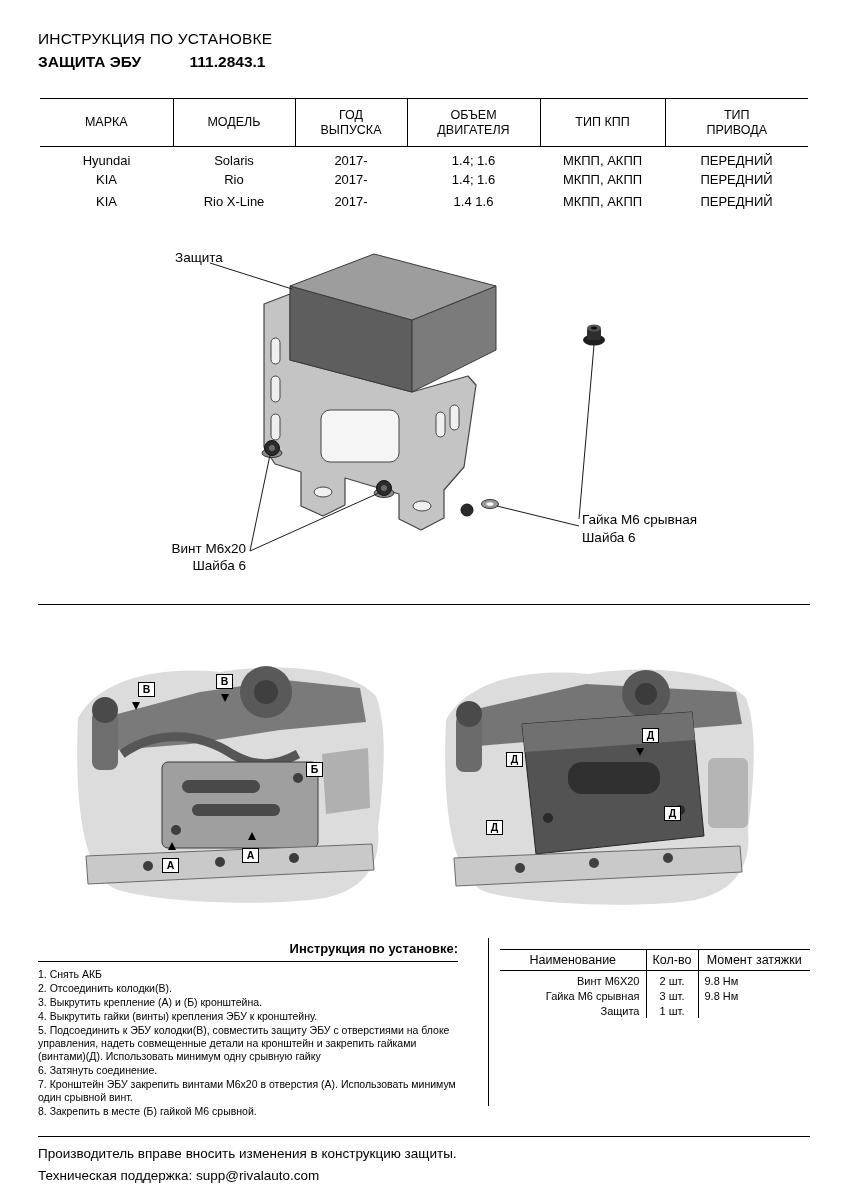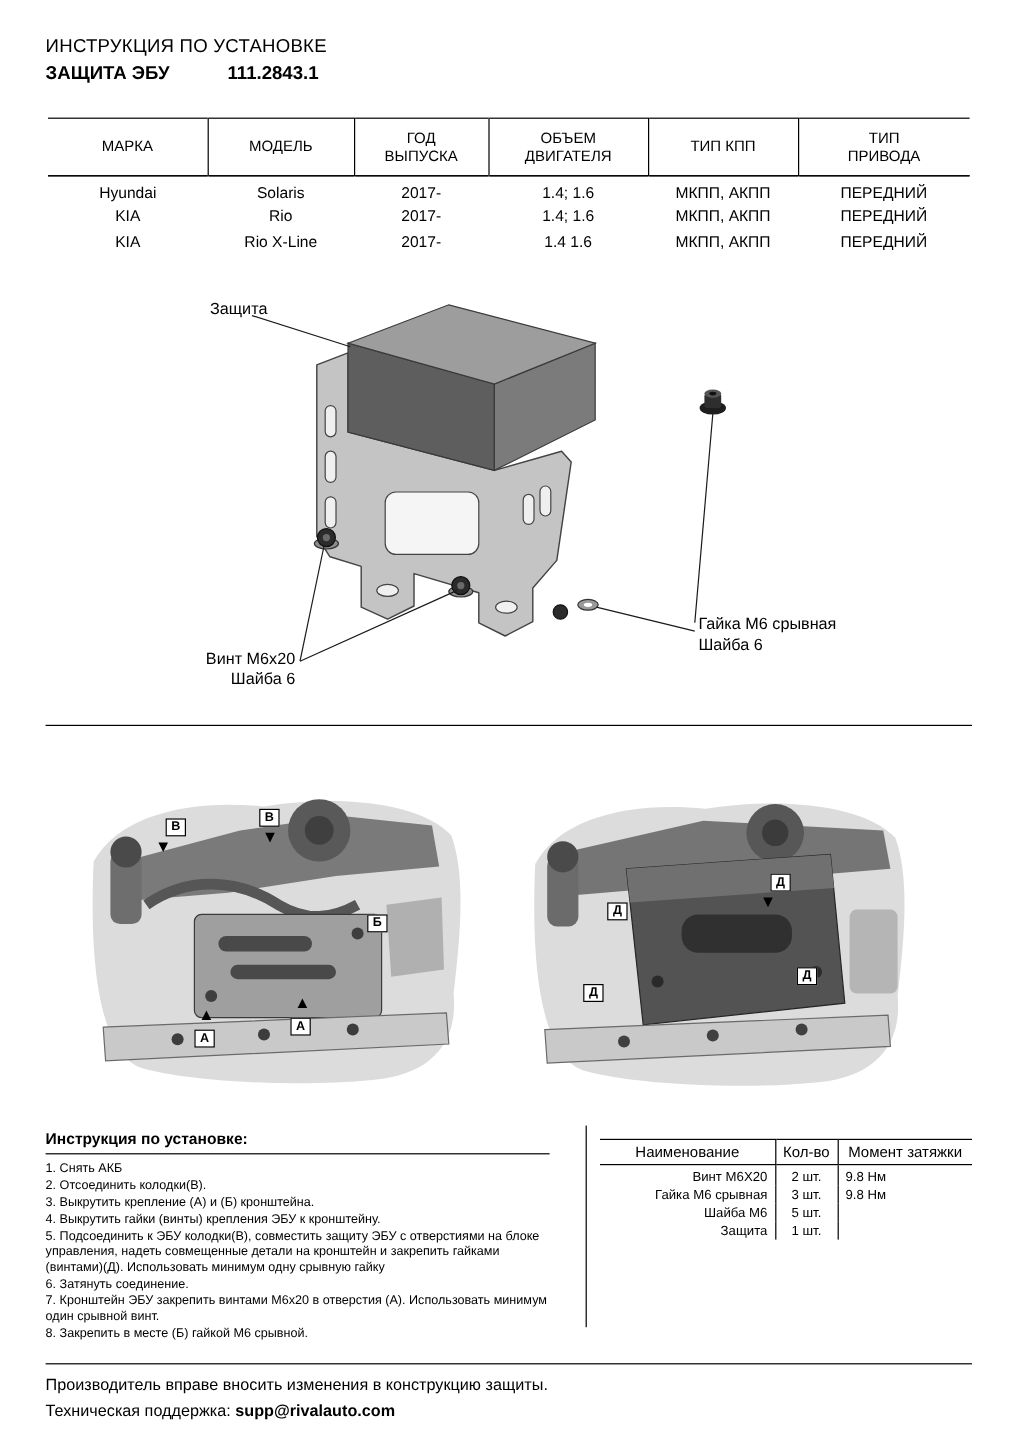--- a/index.html
+++ b/index.html
@@ -49,38 +49,38 @@
   .marker {
     position:absolute; width:17px; height:15px; background:#fff; border:1px solid #000;
     font-size:10.5px; font-weight:bold; line-height:13px; text-align:center;
   }
   .arr { position:absolute; width:0; height:0; }
   .arr-down { border-left:4px solid transparent; border-right:4px solid transparent; border-top:8px solid #000; }
   .arr-up { border-left:4px solid transparent; border-right:4px solid transparent; border-bottom:8px solid #000; }
 
   
   .col-left { position:absolute; left:38px; top:941px; width:420px; }
-  .col-heading { font-size:13px; font-weight:bold; }
+  .col-heading { font-size:13px; font-weight:bold;text-align:right; }
   .col-left .col-heading { padding-bottom:5px; border-bottom:1px solid #000; margin-bottom:6px; }
   .step { font-size:10.5px; line-height:13px; margin-bottom:1px; }
 
   .col-right { position:absolute; left:500px; top:941px; width:310px; }
   table.hw { border-collapse:collapse; width:100%; margin-top:8px; }
   table.hw th { font-size:12.5px; font-weight:normal; border-top:1px solid #000; border-bottom:1px solid #000; padding:3px 2px; text-align:center; }
   table.hw td { font-size:11px; padding:1px 6px; height:15px; }
   table.hw th:nth-child(n+2), table.hw td:nth-child(n+2) { border-left:1px solid #000; }
   table.hw td.name { text-align:right; }
   table.hw td.qty { text-align:center; }
   table.hw td.tq { text-align:left; }
   table.hw tbody tr:first-child td { padding-top:4px; }
 
   
   .footer-note { position:absolute; left:38px; top:1146px; font-size:13.5px; }
   .footer-support { position:absolute; left:38px; top:1168px; font-size:13.5px; }
-  .footer-support .email { font-weight:bold; }
+  .footer-support .email { font-weight:normal; }
 </style>
 </head>
 <body>
 
 <div class="page">
 
   <div class="hdr">
     <div class="hdr-line1">ИНСТРУКЦИЯ ПО УСТАНОВКЕ</div>
     <div class="hdr-line2">
       <span>ЗАЩИТА ЭБУ</span>
@@ -294,25 +294,20 @@
           <td class="name">Винт М6Х20</td>
           <td class="qty">2 шт.</td>
           <td class="tq">9.8 Нм</td>
         </tr>
         <tr>
           <td class="name">Гайка М6 срывная</td>
           <td class="qty">3 шт.</td>
           <td class="tq">9.8 Нм</td>
         </tr>
         <tr>
-          <td class="name">Шайба М6</td>
-          <td class="qty">5 шт.</td>
-          <td class="tq"></td>
-        </tr>
-        <tr>
           <td class="name">Защита</td>
           <td class="qty">1 шт.</td>
           <td class="tq"></td>
         </tr>
       </tbody>
     </table>
   </div>
 
   <div class="rule rule-bottom"></div>
   <div class="footer-note">Производитель вправе вносить изменения в конструкцию защиты.</div>

